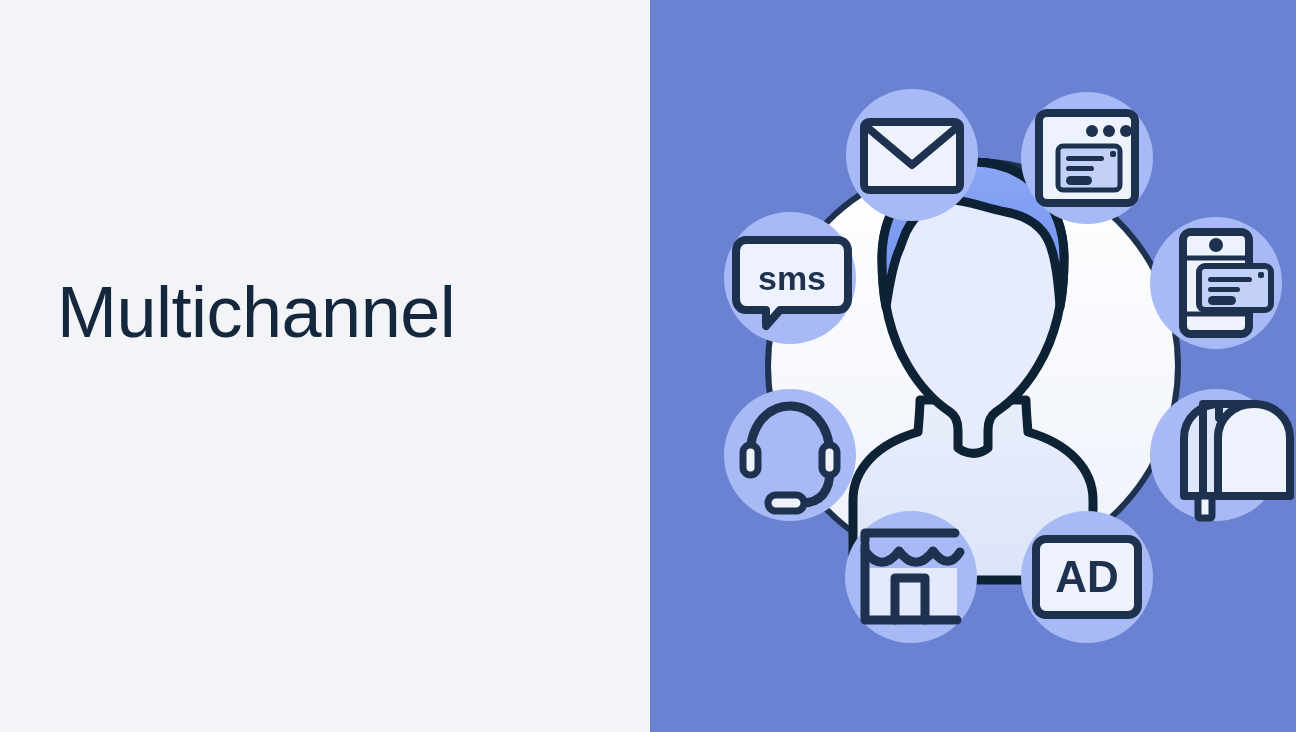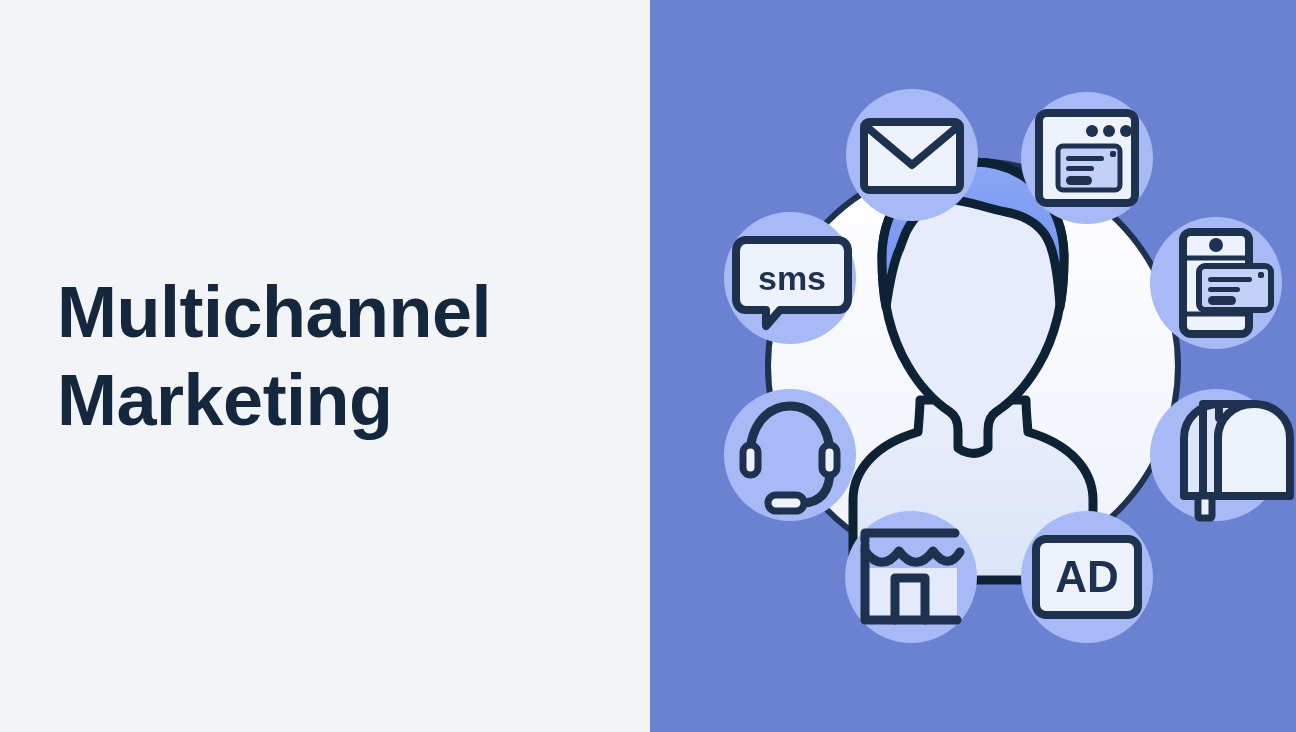--- a/index.html
+++ b/index.html
@@ -27,21 +27,21 @@
   }
   .title-block {
     position: absolute;
     left: 57px;
     top: 268px;
     width: 560px;
   }
   .title-line {
     display: block;
     font-family: "Liberation Sans", sans-serif;
-    font-weight: bold;
+    font-weight: normal;
     font-size: 72px;
     line-height: 88px;
     letter-spacing: -0.5px;
     color: #14273d;
     white-space: nowrap;
   }
   .right-panel {
     position: absolute;
     left: 650px;
     top: 0;
@@ -60,21 +60,20 @@
   }
 </style>
 </head>
 <body>
 
 <div class="canvas">
 
   <div class="left-panel">
     <div class="title-block">
       <span class="title-line">Multichannel</span>
-      <span class="title-line">Marketing</span>
     </div>
   </div>
 
   <div class="right-panel">
     <svg class="hub-svg" viewBox="0 0 646 732">
 
       <defs>
         <linearGradient id="centerGrad" x1="0" y1="0" x2="0" y2="1">
           <stop offset="0%" stop-color="#ffffff"></stop>
           <stop offset="100%" stop-color="#eef2fb"></stop>

